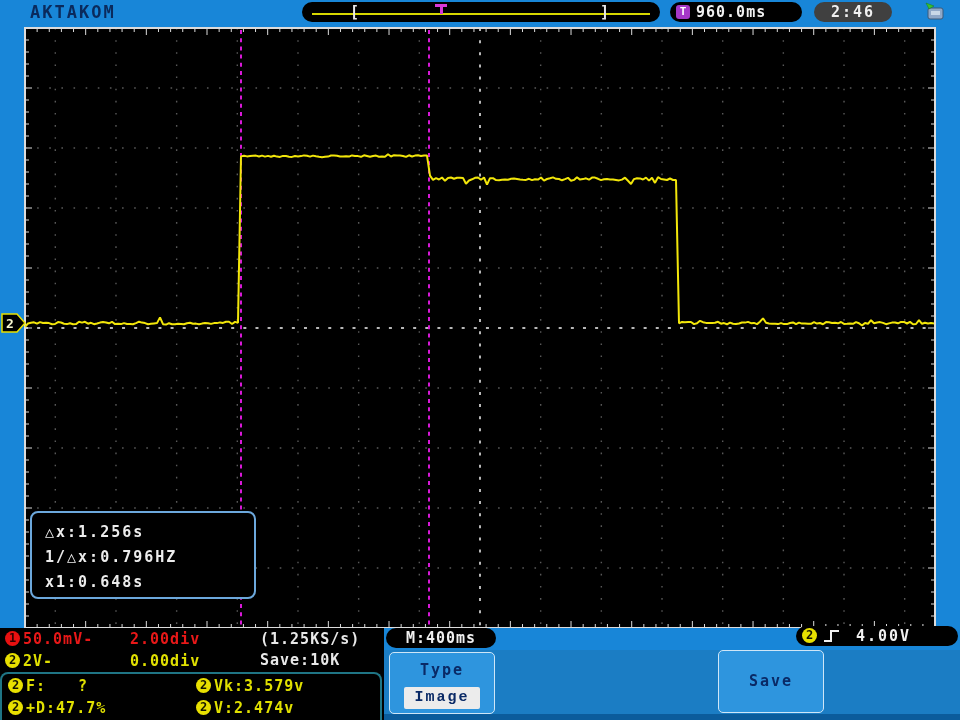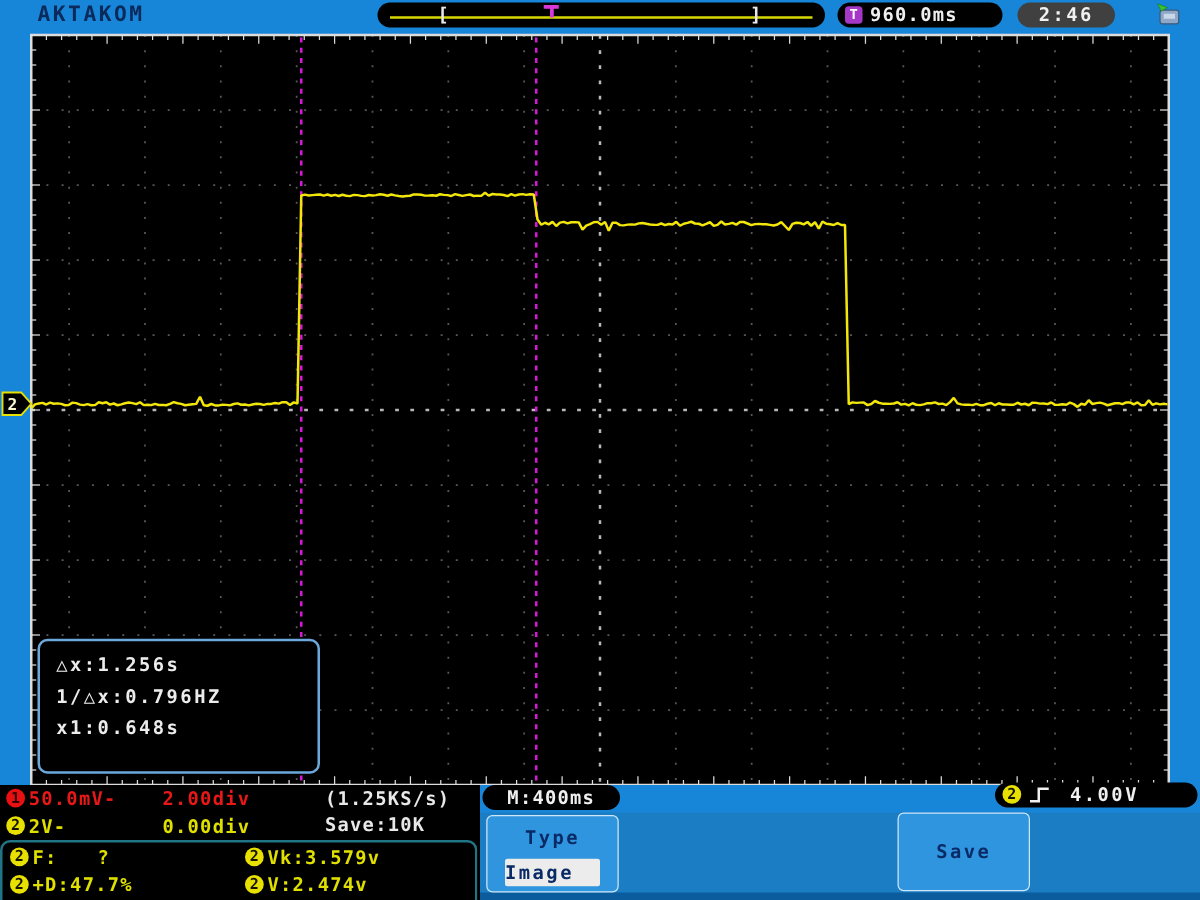--- a/index.html
+++ b/index.html
@@ -32,21 +32,21 @@
                  text-align:center; line-height:14px; }
   .trigtime-txt { position:absolute; left:26px; top:0; color:#f0f0f0; font-size:15px;
                   font-weight:700; letter-spacing:1px; line-height:20px; }
   .clock-pill { position:absolute; left:814px; top:2px; width:78px; height:20px;
                 background:#404040; border-radius:10px; text-align:center; color:#f0f0f0;
                 font-size:15px; font-weight:700; letter-spacing:2px; line-height:20px; }
   .usb-icon { position:absolute; left:924px; top:2px; width:22px; height:19px; }
   
   #scope { position:absolute; left:0; top:24px; }
   
-  .cursor-box { position:absolute; left:30px; top:511px; width:226px; height:108px;
+  .cursor-box { position:absolute; left:30px; top:511px; width:226px; height:88px;
                 background:#000; border:2px solid #6ca8dc; border-radius:8px;
                 padding:7px 0 0 13px; }
   .cursor-box .ln { color:#ececec; font-size:15px; font-weight:700; letter-spacing:2px;
                     line-height:25px; white-space:pre; }
   
   .bottom-left { position:absolute; left:0; top:628px; width:384px; height:92px; background:#000; }
   .ch-row { position:absolute; left:2px; width:246px; height:20px; background:#000; border-radius:8px; }
   .ch-row.r1 { top:1px; }  .ch-row.r2 { top:23px; }
   .badge { position:absolute; width:15px; height:15px; border-radius:50%;
            text-align:center; font-size:12px; font-weight:700; color:#151500; line-height:15px; }
@@ -80,22 +80,22 @@
                 background:#000; border-radius:10px; }
   .trig2-pill .badge { left:6px; top:2px; }
   .edge-icon { position:absolute; left:27px; top:2px; }
   .trig2-txt { position:absolute; left:60px; top:0; color:#f0f0f0; font-size:15px;
                font-weight:700; letter-spacing:2px; line-height:20px; }
   .menu-btn { position:absolute; background:#2e95de; border:1px solid #cfe6f7; border-radius:5px; }
   .type-btn { left:389px; top:652px; width:106px; height:62px; }
   .type-lbl { margin-top:8px; text-align:center; color:#0a2a66; font-size:15px;
               font-weight:700; letter-spacing:2px; }
   .image-val { margin:8px auto 0; width:76px; height:22px; background:#ececec; border-radius:2px;
-               color:#0a2a66; font-size:15px; font-weight:700;
-               letter-spacing:2px; line-height:22px; }
+               text-align:center; color:#0a2a66; font-size:15px; font-weight:700;
+               letter-spacing:2px; line-height:22px;font-family:Liberation Mono, monospace; }
   .save-btn { left:718px; top:650px; width:106px; height:63px; text-align:center;
               color:#0a2a66; font-size:15px; font-weight:700; letter-spacing:2px; line-height:60px; }
 </style>
 </head>
 <body>
 
 <div class="topbar">
   <div class="brand">AKTAKOM</div>
   <div class="stop-pill">Stop</div>
   <div class="pos-pill">

